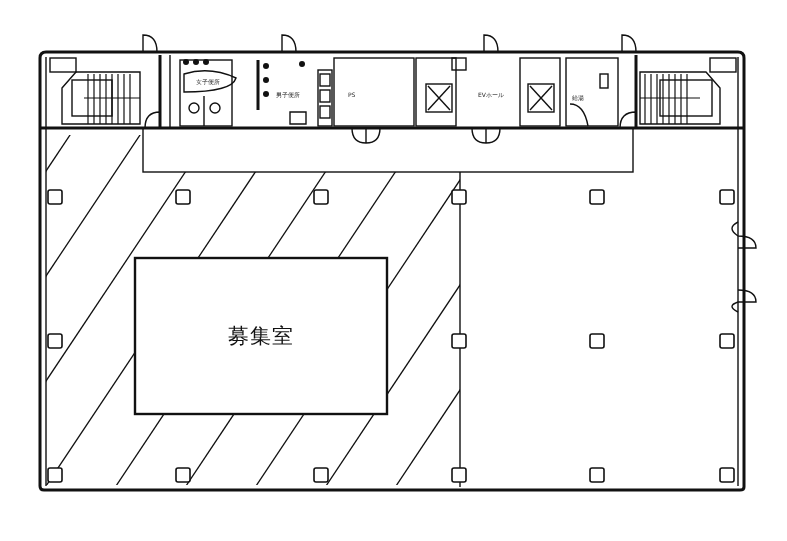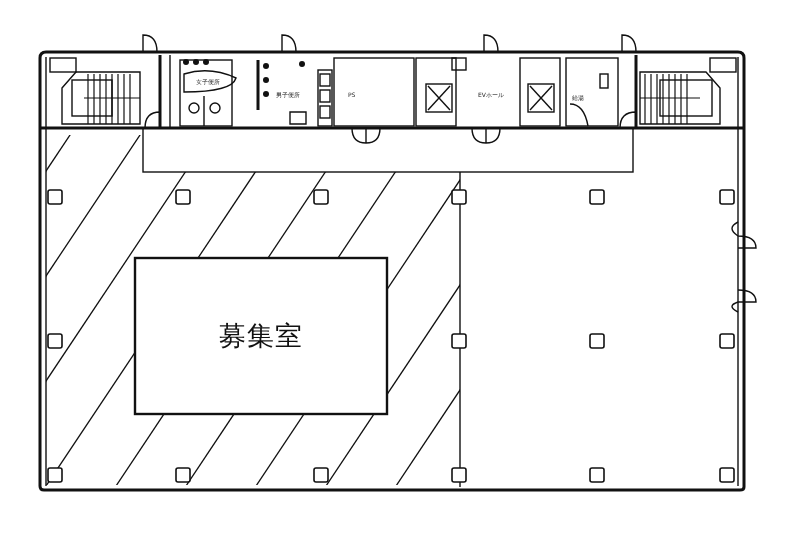--- a/index.html
+++ b/index.html
@@ -5,21 +5,21 @@
   html, body { margin:0; padding:0; background:#ffffff; }
   body { width:787px; height:541px; overflow:hidden; position:relative; font-family:"DejaVu Sans", sans-serif; }
   #plan { position:absolute; left:0; top:0; width:787px; height:541px; }
   .wall { stroke:#111; stroke-width:3; fill:none; }
   .thin { stroke:#111; stroke-width:1.4; fill:none; }
   .hatch { stroke:#111; stroke-width:1.3; }
   .col { stroke:#111; stroke-width:1.6; fill:#fff; }
   .room-label {
     position:absolute; left:135px; top:258px; width:252px; height:156px;
     display:flex; align-items:center; justify-content:center;
-    font-family:"DejaVu Sans", sans-serif; font-size:27px; color:#111; letter-spacing:1px;
+    font-family:"DejaVu Sans", sans-serif; font-size:21px; color:#111; letter-spacing:1px;
   }
   .tiny {
     position:absolute; font-size:6px; color:#222; font-family:"DejaVu Sans", sans-serif; white-space:nowrap;
   }
 </style>
 </head>
 <body>
 
 <svg id="plan" viewBox="0 0 787 541" xmlns="http://www.w3.org/2000/svg">
   <defs>

